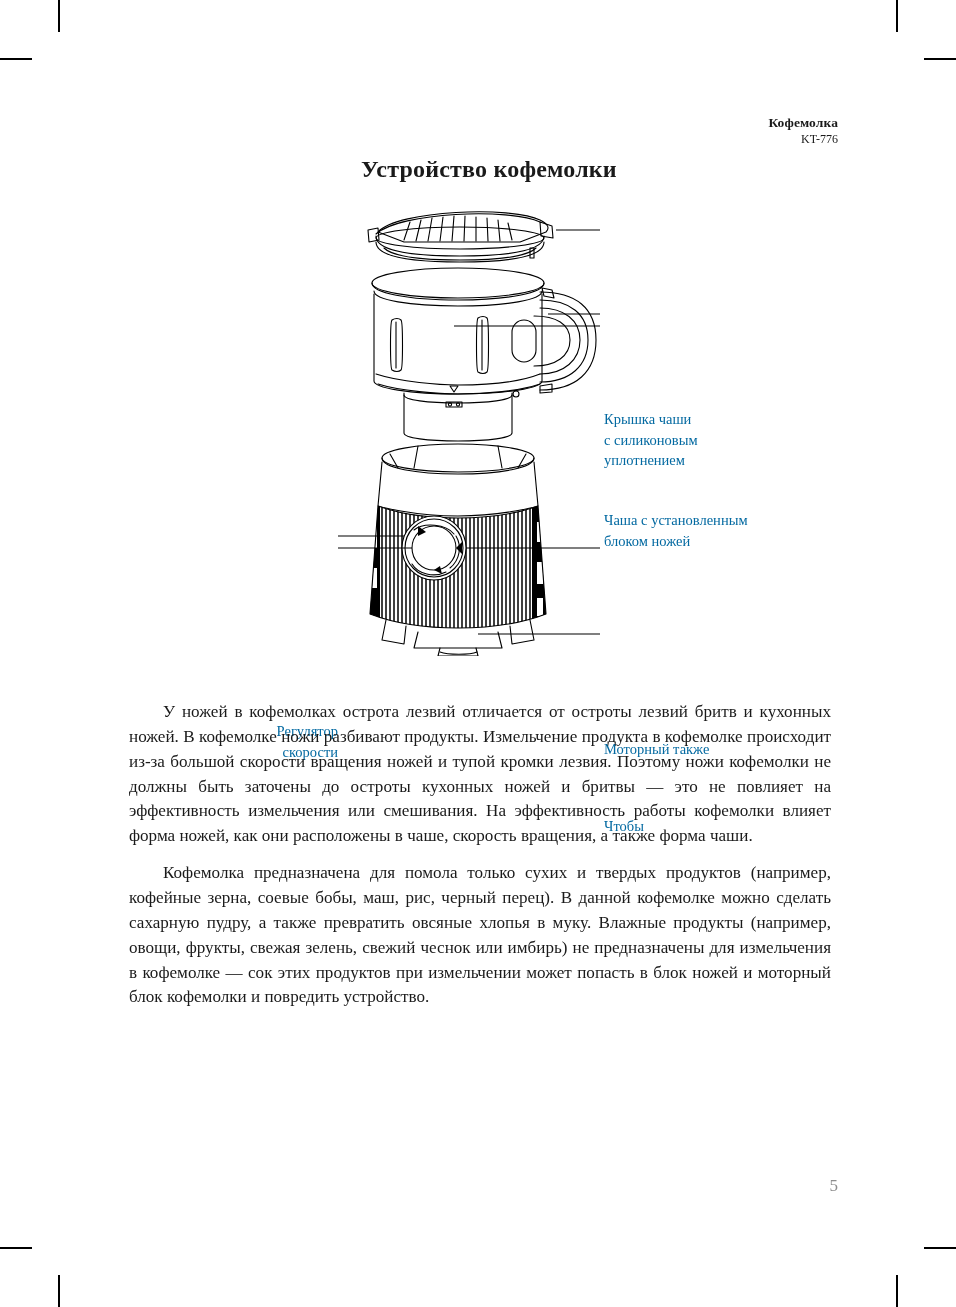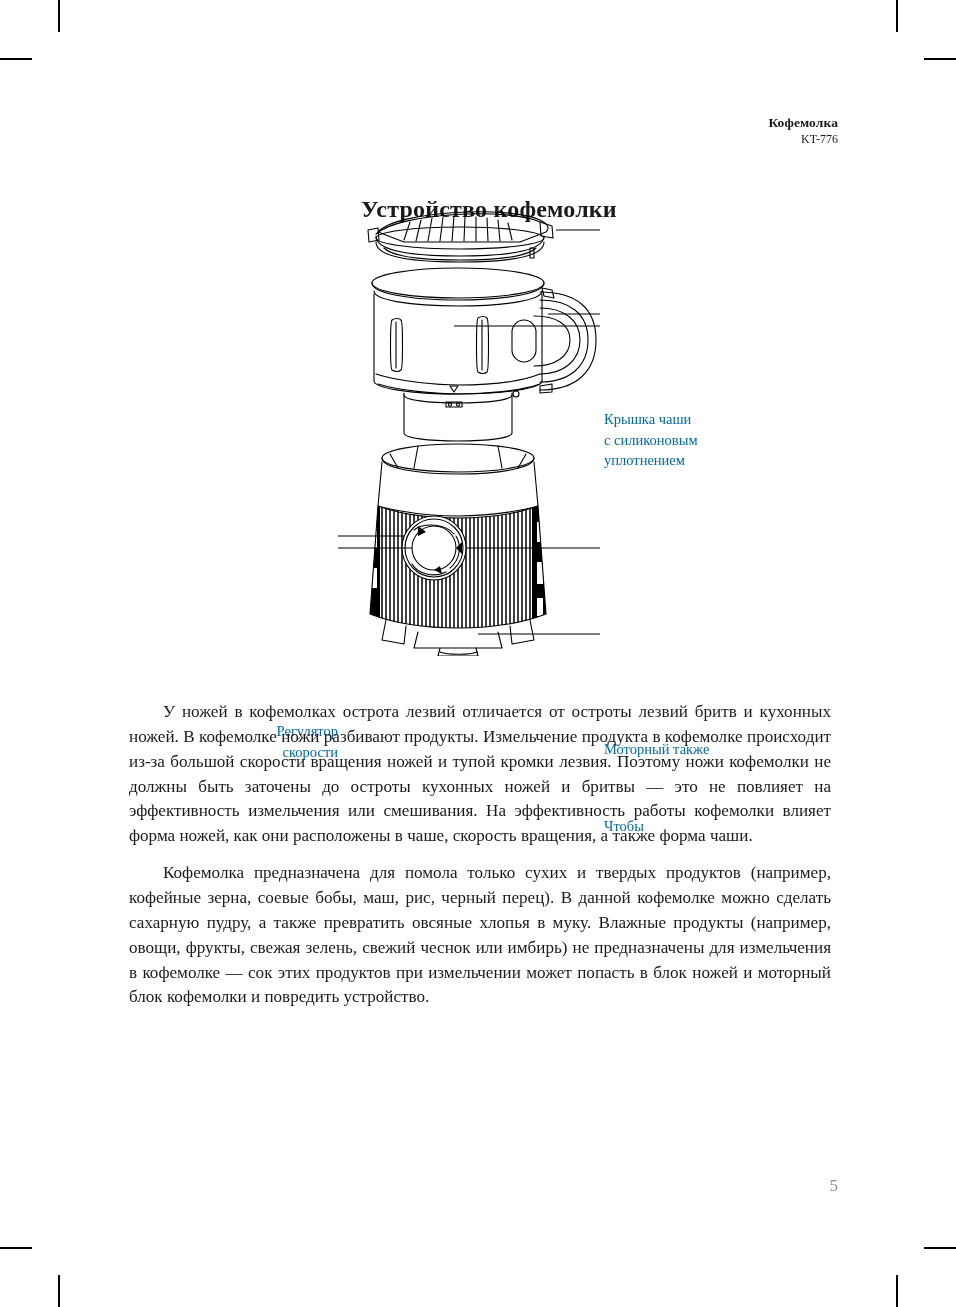--- a/index.html
+++ b/index.html
@@ -57,21 +57,20 @@
     position: absolute;
     left: 0;
     top: 156px;
     width: 956px;
     text-align: center;
     font-size: 24px;
     font-weight: bold;
     letter-spacing: 0.2px;
     padding-left: 22px;
     box-sizing: border-box;
-    margin-top: 40px;
   }
 
   
   .figure {
     position: absolute;
     left: 0;
     top: 196px;
     width: 956px;
     height: 460px;
   }
@@ -304,20 +303,22 @@
         <path d="M466,352 L600,352"></path>
         <path d="M338,340 L404,340"></path>
         <path d="M338,352 L412,352"></path>
         <path d="M478,438 L600,438"></path>
       </g>
     </svg>
 
     <div class="callout" id="callout-lid">Крышка чаши
 с силиконовым
 уплотнением</div>
+    <div class="callout" id="callout-jar">Чаша с установленным
+блоком ножей</div>
     <div class="callout left" id="callout-knob">Регулятор
 скорости</div>
     <div class="callout" id="callout-motor">Моторный также</div>
     <div class="callout" id="callout-feet">Чтобы</div>
   </div>
 
   <div class="body-text">
     <p>У ножей в кофемолках острота лезвий отличается от остроты лезвий бритв и кухонных ножей. В кофемолке ножи разбивают продукты. Измельчение продукта в кофемолке происходит из-за большой скорости вращения ножей и тупой кромки лезвия. Поэтому ножи кофемолки не должны быть заточены до остроты кухонных ножей и бритвы — это не повлияет на эффективность измельчения или смешивания. На эффективность работы кофемолки влияет форма ножей, как они расположены в чаше, скорость вращения, а также форма чаши.</p>
     <p>Кофемолка предназначена для помола только сухих и твердых продуктов (например, кофейные зерна, соевые бобы, маш, рис, черный перец). В данной кофемолке можно сделать сахарную пудру, а также превратить овсяные хлопья в муку. Влажные продукты (например, овощи, фрукты, свежая зелень, свежий чеснок или имбирь) не предназначены для измельчения в кофемолке — сок этих продуктов при измельчении может попасть в блок ножей и моторный блок кофемолки и повредить устройство.</p>
   </div>

